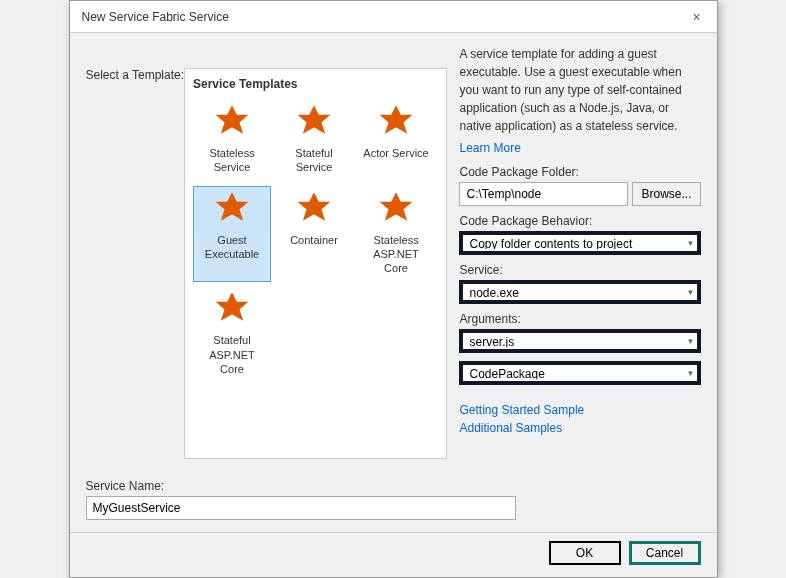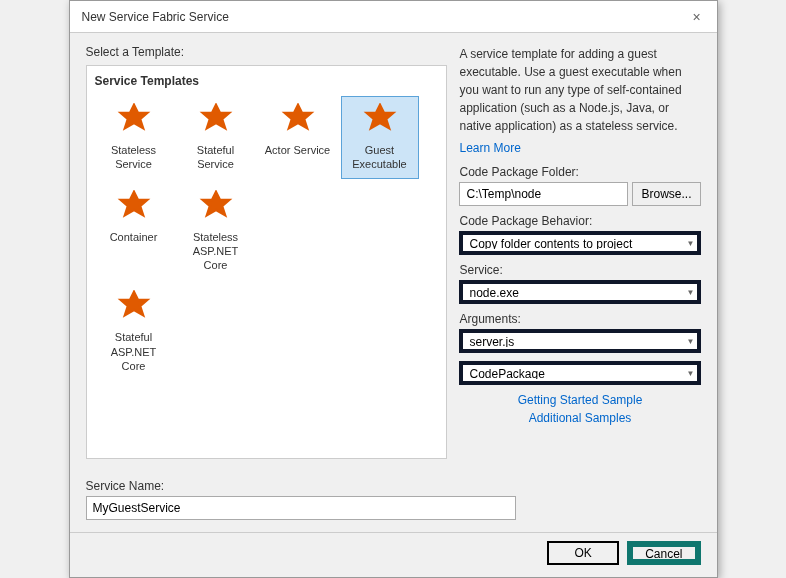--- a/index.html
+++ b/index.html
@@ -48,21 +48,22 @@
     }
     .content {
       display: flex;
       flex: 1;
       padding: 12px 16px;
       gap: 12px;
     }
     .left-panel {
       width: 460px;
       display: flex;
-      flex-direction: column;
+      flex-direction: row;
+      margin-top: 23px;
     }
     .select-template-label {
       font-size: 12px;
       margin-bottom: 6px;
       color: #333;
     }
     .templates-box {
       border: 1px solid #ccc;
       background: #fff;
       flex: 1;
@@ -176,21 +177,21 @@
       content: '▼';
       position: absolute;
       right: 6px;
       top: 50%;
       transform: translateY(-50%);
       font-size: 8px;
       color: #666;
       pointer-events: none;
     }
     .samples-section {
-      text-align: center;
+      margin-top: 10px;
     }
     .sample-link {
       color: #0066cc;
       font-size: 12px;
       cursor: pointer;
       text-decoration: none;
       display: block;
       margin-bottom: 4px;
     }
     .bottom-section {
@@ -222,21 +223,21 @@
     .button-row {
       display: flex;
       justify-content: flex-end;
       gap: 8px;
       padding: 8px 16px 12px 16px;
     }
     .dialog-btn {
       height: 24px;
       min-width: 72px;
       padding: 0 12px;
-      border: 6px solid #0f766e;
+      border: 3px solid #0f766e;
       background: #f0f0f0;
       font-size: 12px;
       cursor: pointer;
       font-family: 'Segoe UI', Arial, sans-serif;
     }
     .dialog-btn.primary {
       border: 2px solid #000;
     }
 
     

